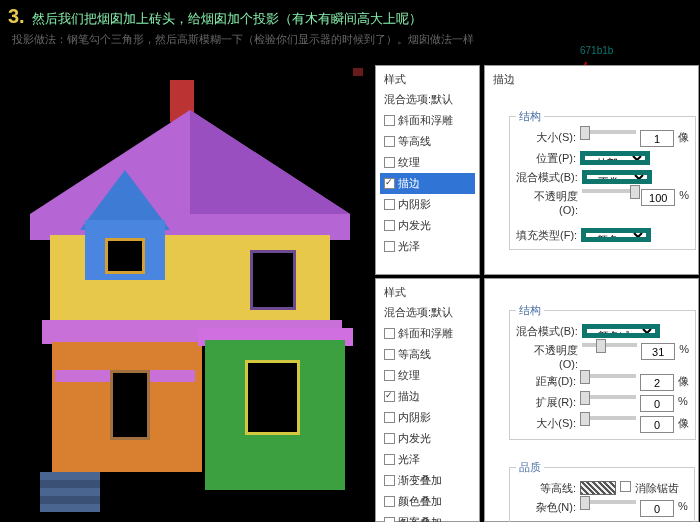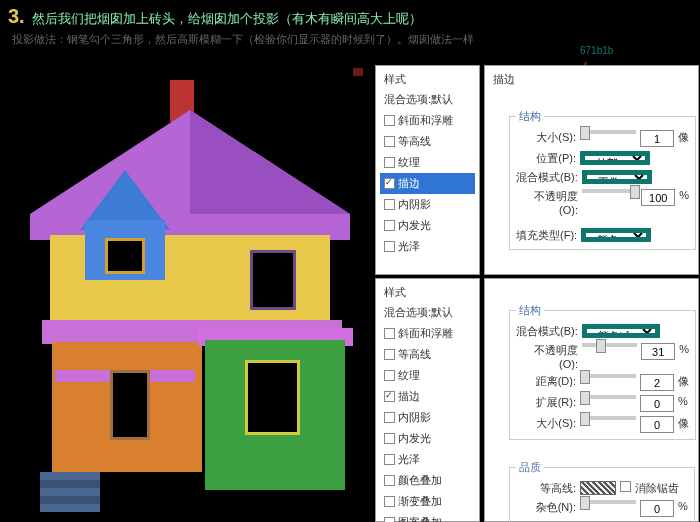--- a/index.html
+++ b/index.html
@@ -173,25 +173,25 @@
       <div class="list-item">
         <span class="cb"></span>
         <span>内发光</span>
       </div>
       <div class="list-item">
         <span class="cb"></span>
         <span>光泽</span>
       </div>
       <div class="list-item">
         <span class="cb"></span>
+        <span>渐变叠加</span>
+      </div>
+      <div class="list-item">
+        <span class="cb"></span>
         <span>颜色叠加</span>
-      </div>
-      <div class="list-item">
-        <span class="cb"></span>
-        <span>渐变叠加</span>
       </div>
       <div class="list-item">
         <span class="cb"></span>
         <span>图案叠加</span>
       </div>
     </div>
 </div>
 
 <div class="panel panel4">
   <fieldset>

